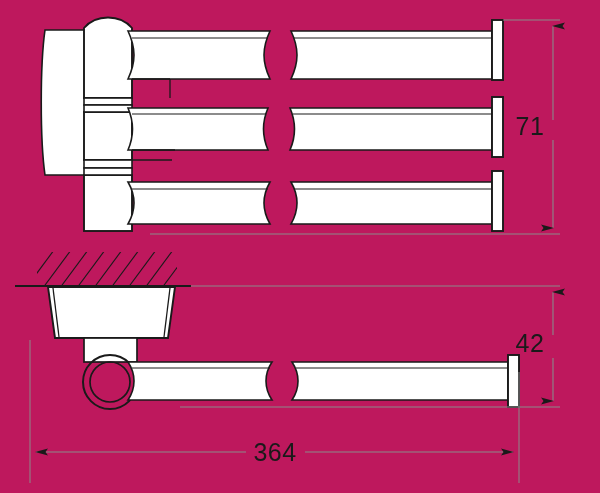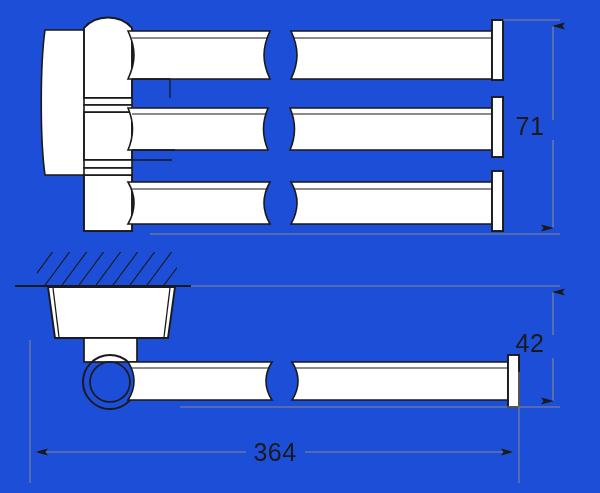--- a/index.html
+++ b/index.html
@@ -8,21 +8,21 @@
     padding: 0;
     background: #ffffff;
   }
   body {
     font-family: "Liberation Sans", sans-serif;
   }
   #drawing-root {
     position: relative;
     width: 600px;
     height: 493px;
-    background: #1d4ed8;
+    background: #be185d;
     overflow: hidden;
   }
   #drawing-svg {
     display: block;
     width: 600px;
     height: 493px;
   }
   .dim-text {
     font-family: "Liberation Sans", sans-serif;
     font-size: 25px;

